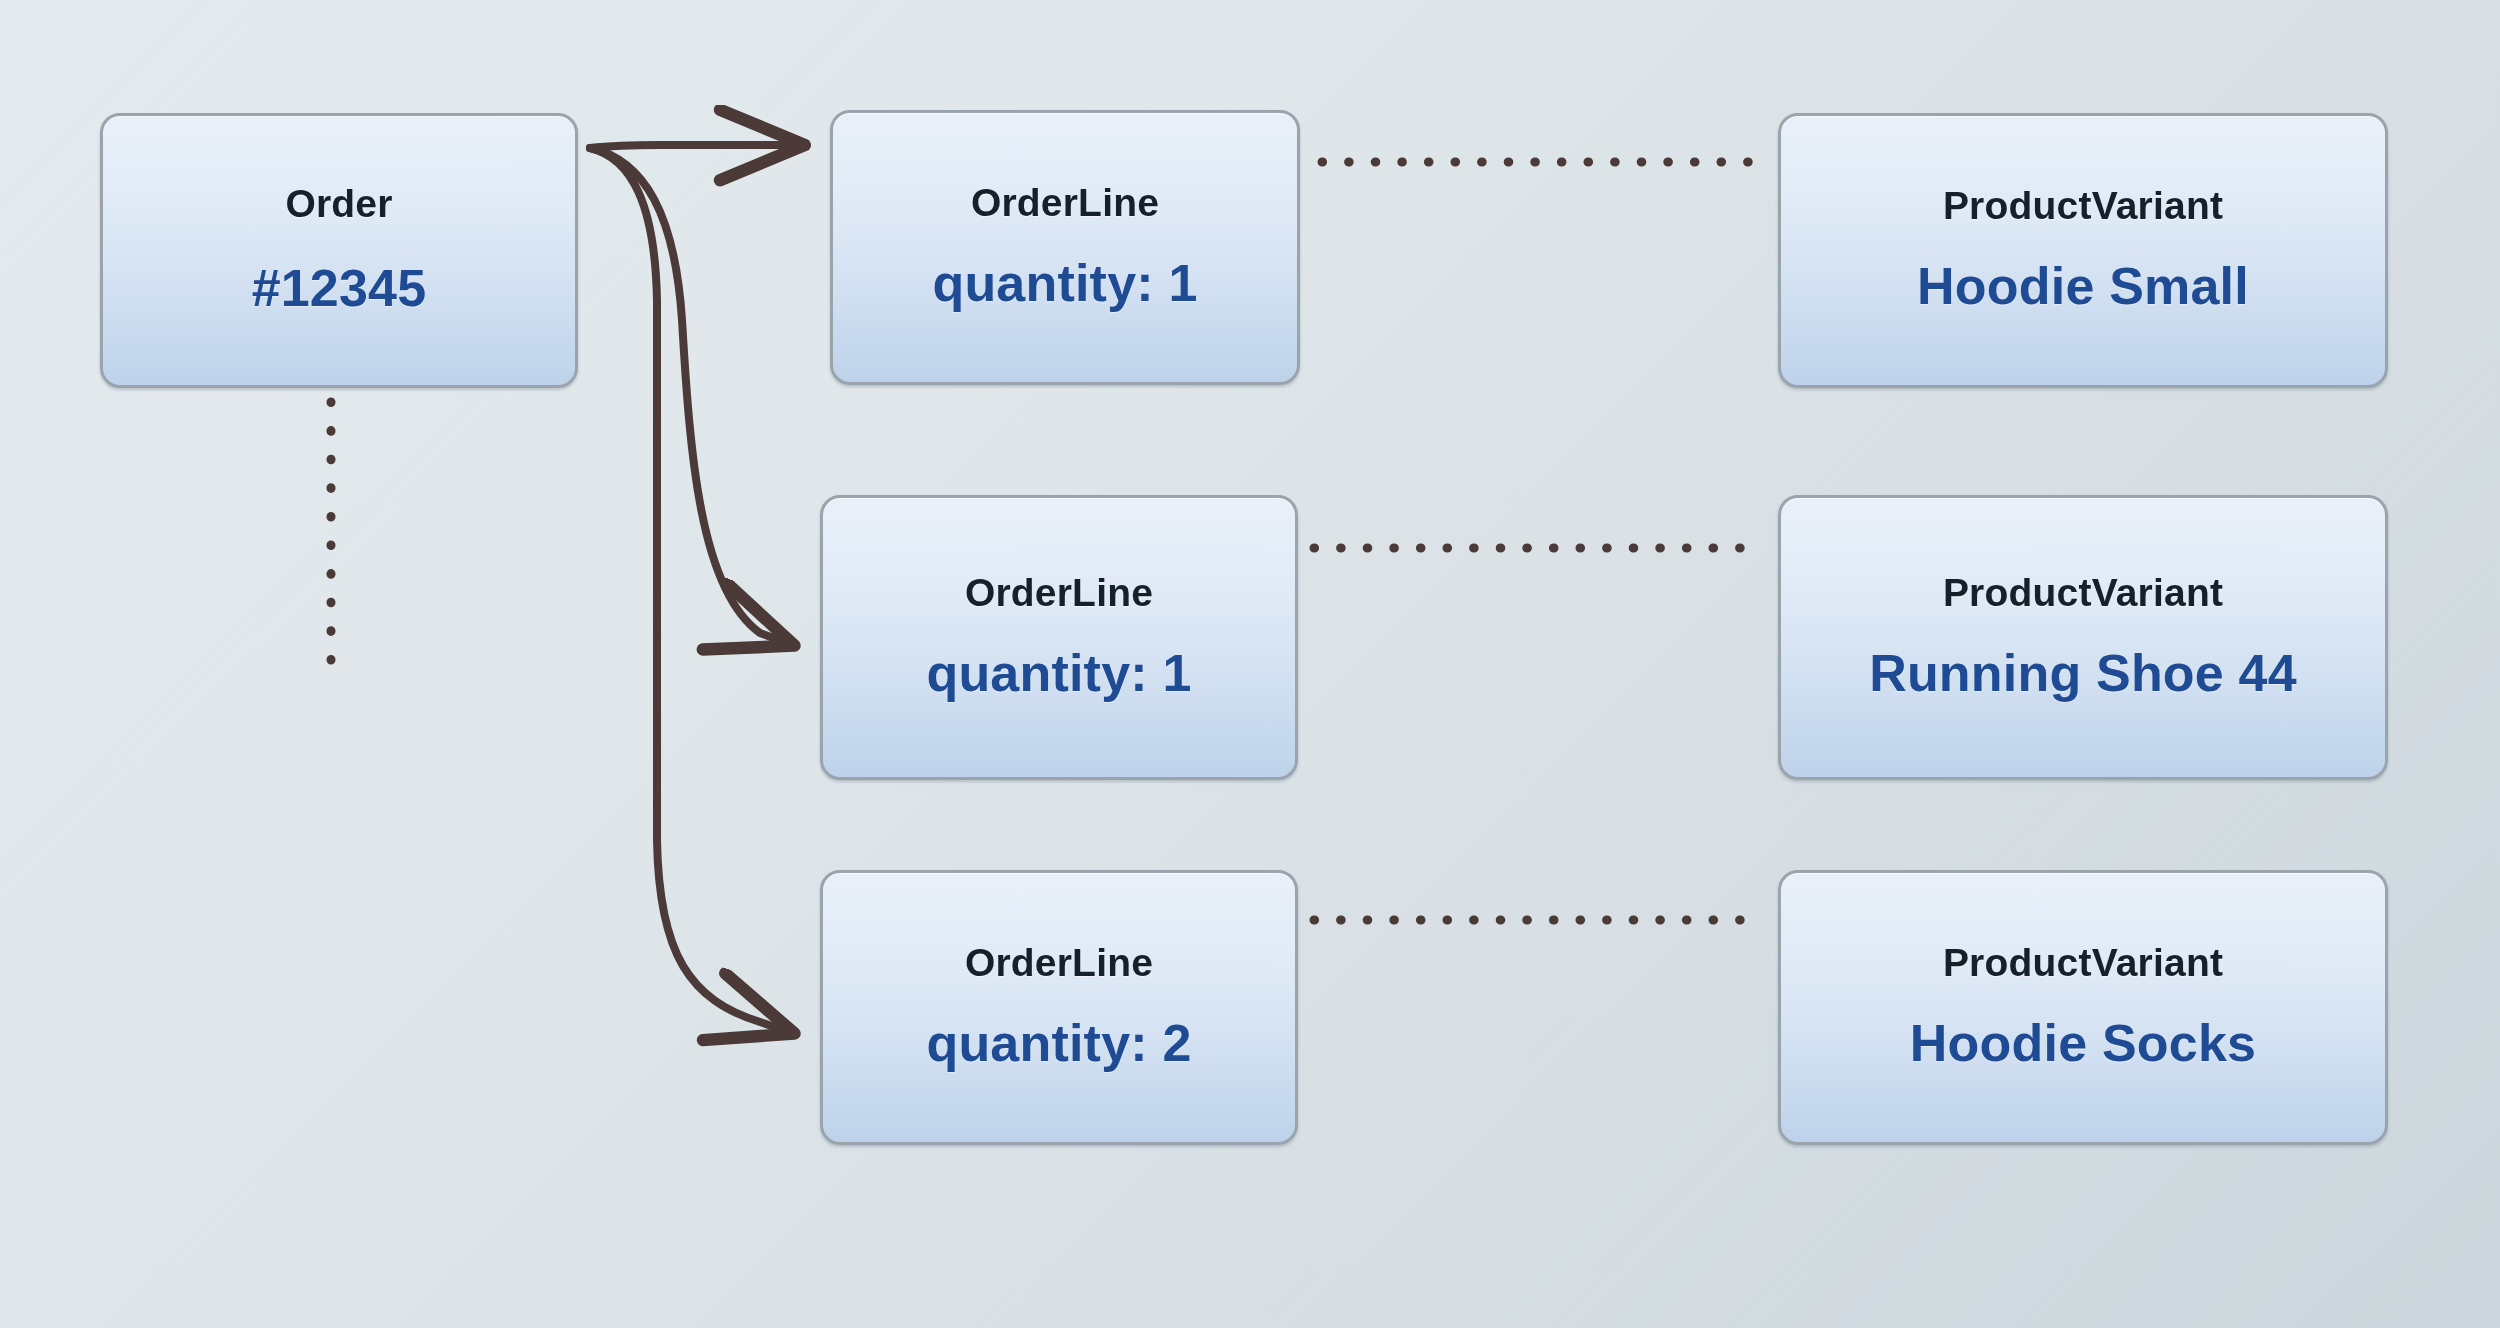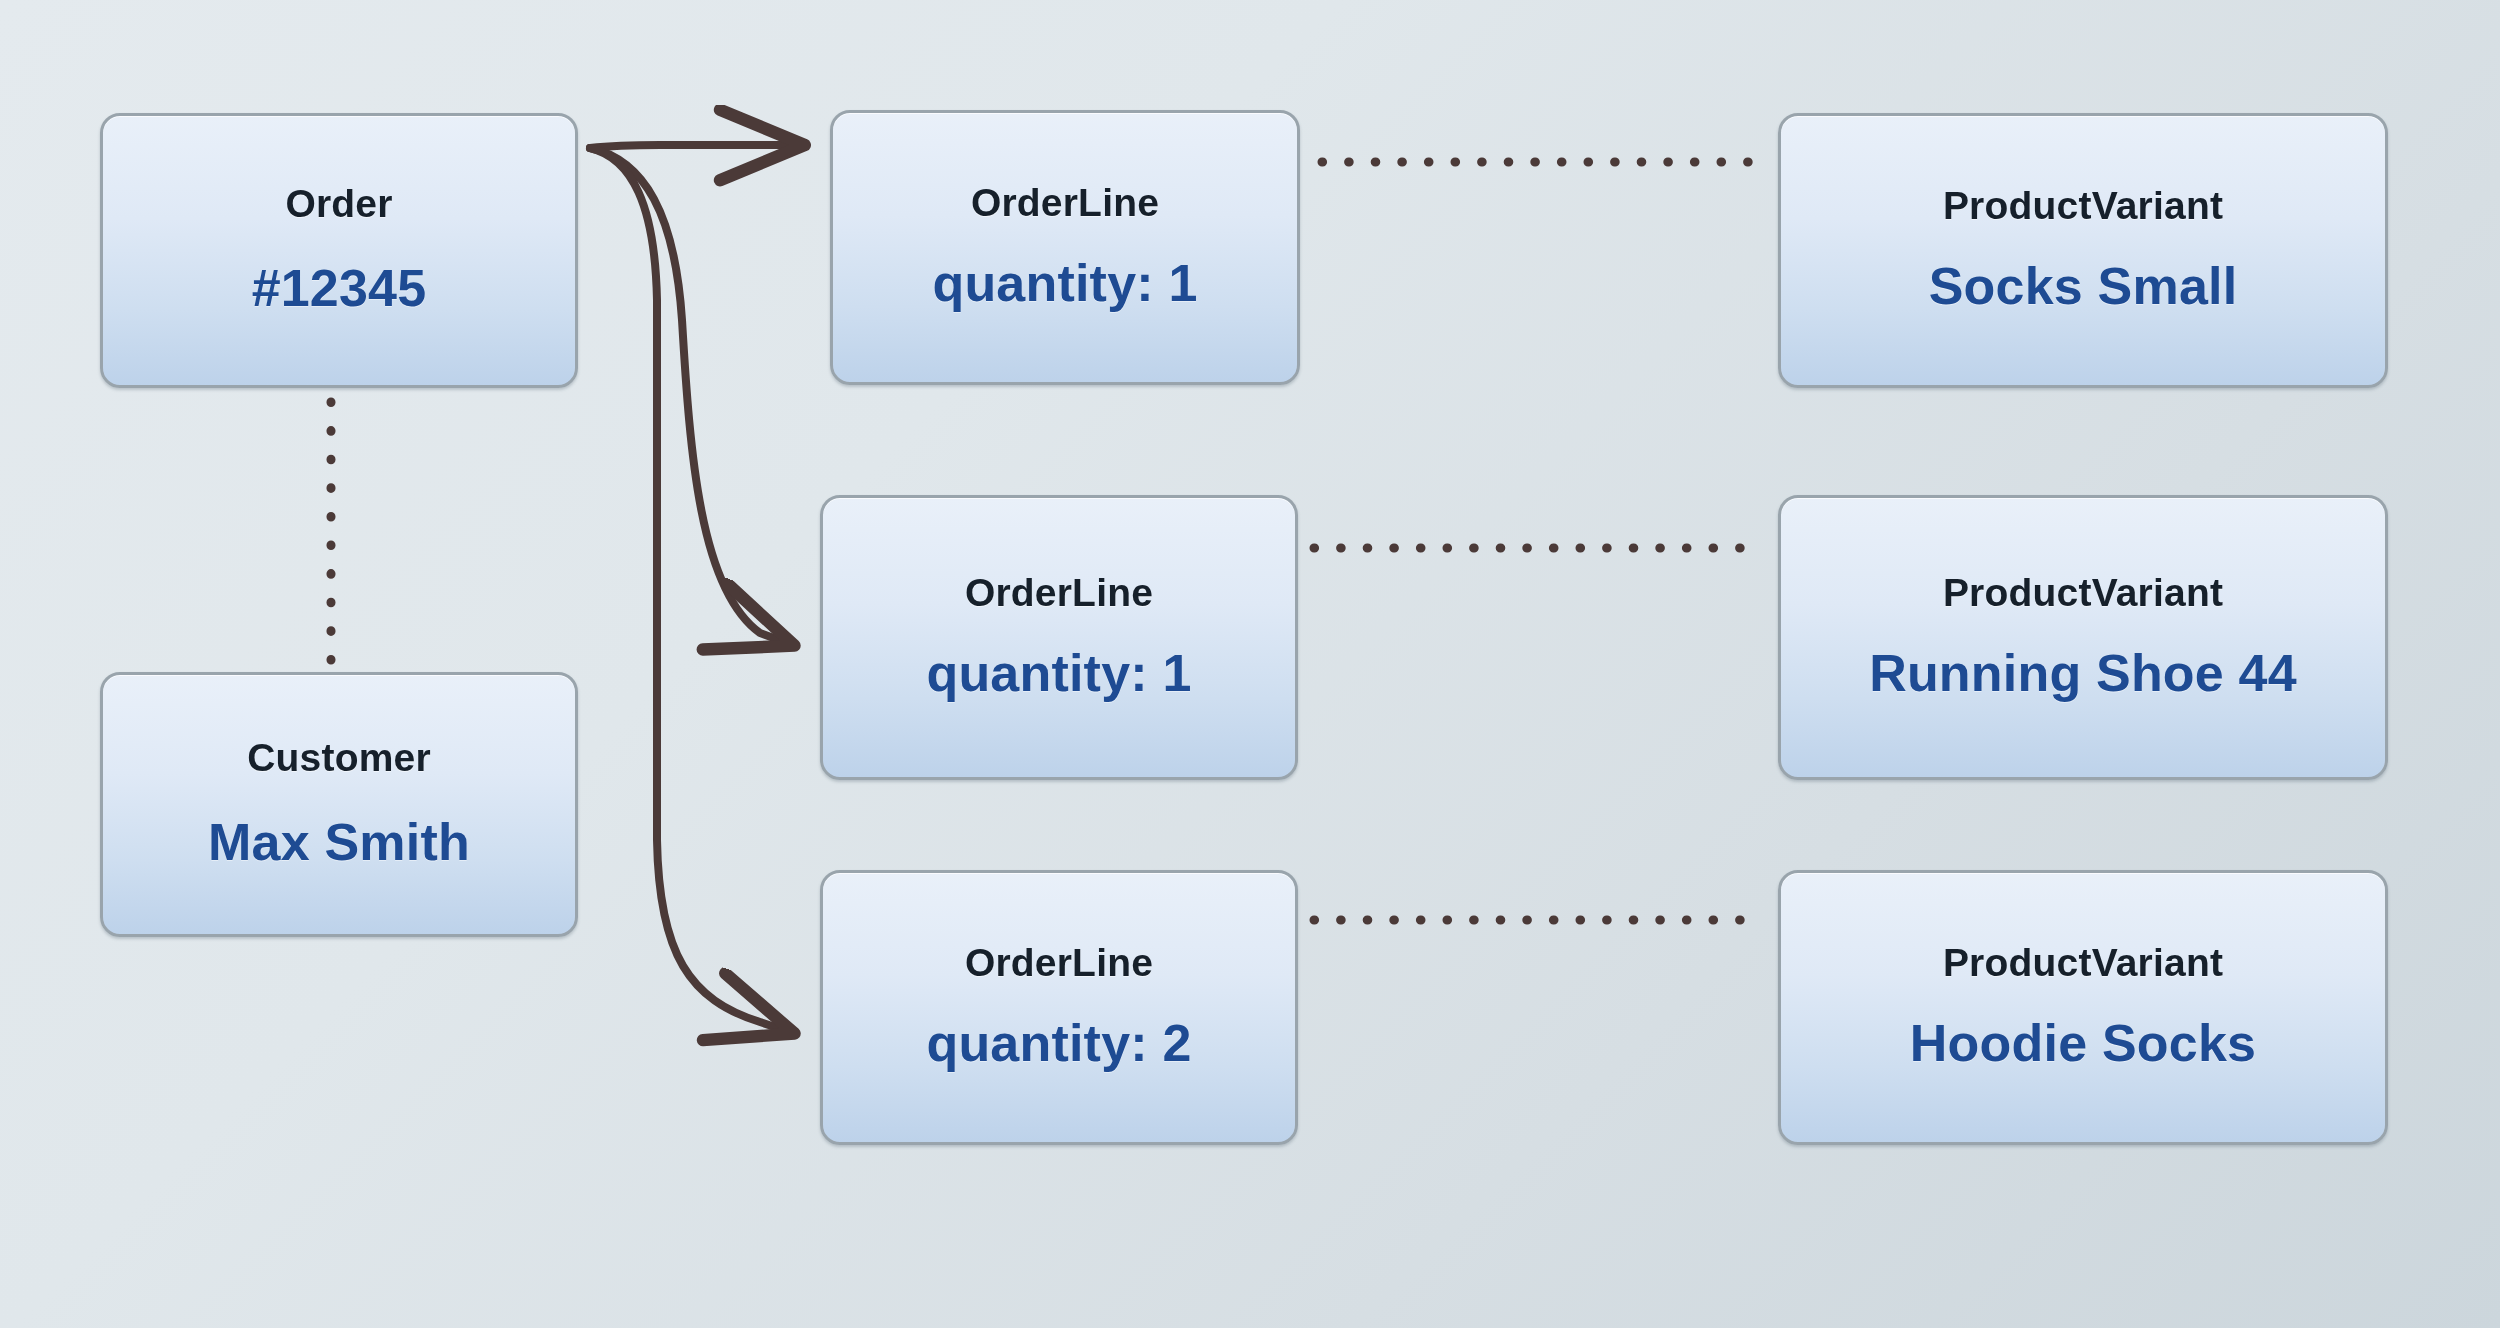--- a/index.html
+++ b/index.html
@@ -98,25 +98,20 @@
 
     <line x1="1314" y1="920" x2="1758" y2="920" stroke="#4b3a38" stroke-width="9" stroke-linecap="round" stroke-dasharray="0.6 26"></line>
   </svg>
 
   <div class="node" id="node-order">
     <div class="node-title">Order</div>
     <div class="gap-sm"></div>
     <div class="node-sub">#12345</div>
   </div>
 
-  <div class="node" id="node-customer">
-    <div class="node-title">Customer</div>
-    <div class="gap-sm"></div>
-    <div class="node-sub">Max Smith</div>
-  </div>
 
   <div class="node" id="node-orderline-1">
     <div class="node-title">OrderLine</div>
     <div class="gap-sm"></div>
     <div class="node-sub">quantity: 1</div>
   </div>
 
   <div class="node" id="node-orderline-2">
     <div class="node-title">OrderLine</div>
     <div class="gap-sm"></div>
@@ -125,21 +120,21 @@
 
   <div class="node" id="node-orderline-3">
     <div class="node-title">OrderLine</div>
     <div class="gap-sm"></div>
     <div class="node-sub">quantity: 2</div>
   </div>
 
   <div class="node" id="node-variant-1">
     <div class="node-title">ProductVariant</div>
     <div class="gap-sm"></div>
-    <div class="node-sub">Socks Small</div>
+    <div class="node-sub">Hoodie Small</div>
   </div>
 
   <div class="node" id="node-variant-2">
     <div class="node-title">ProductVariant</div>
     <div class="gap-sm"></div>
     <div class="node-sub">Running Shoe 44</div>
   </div>
 
   <div class="node" id="node-variant-3">
     <div class="node-title">ProductVariant</div>

